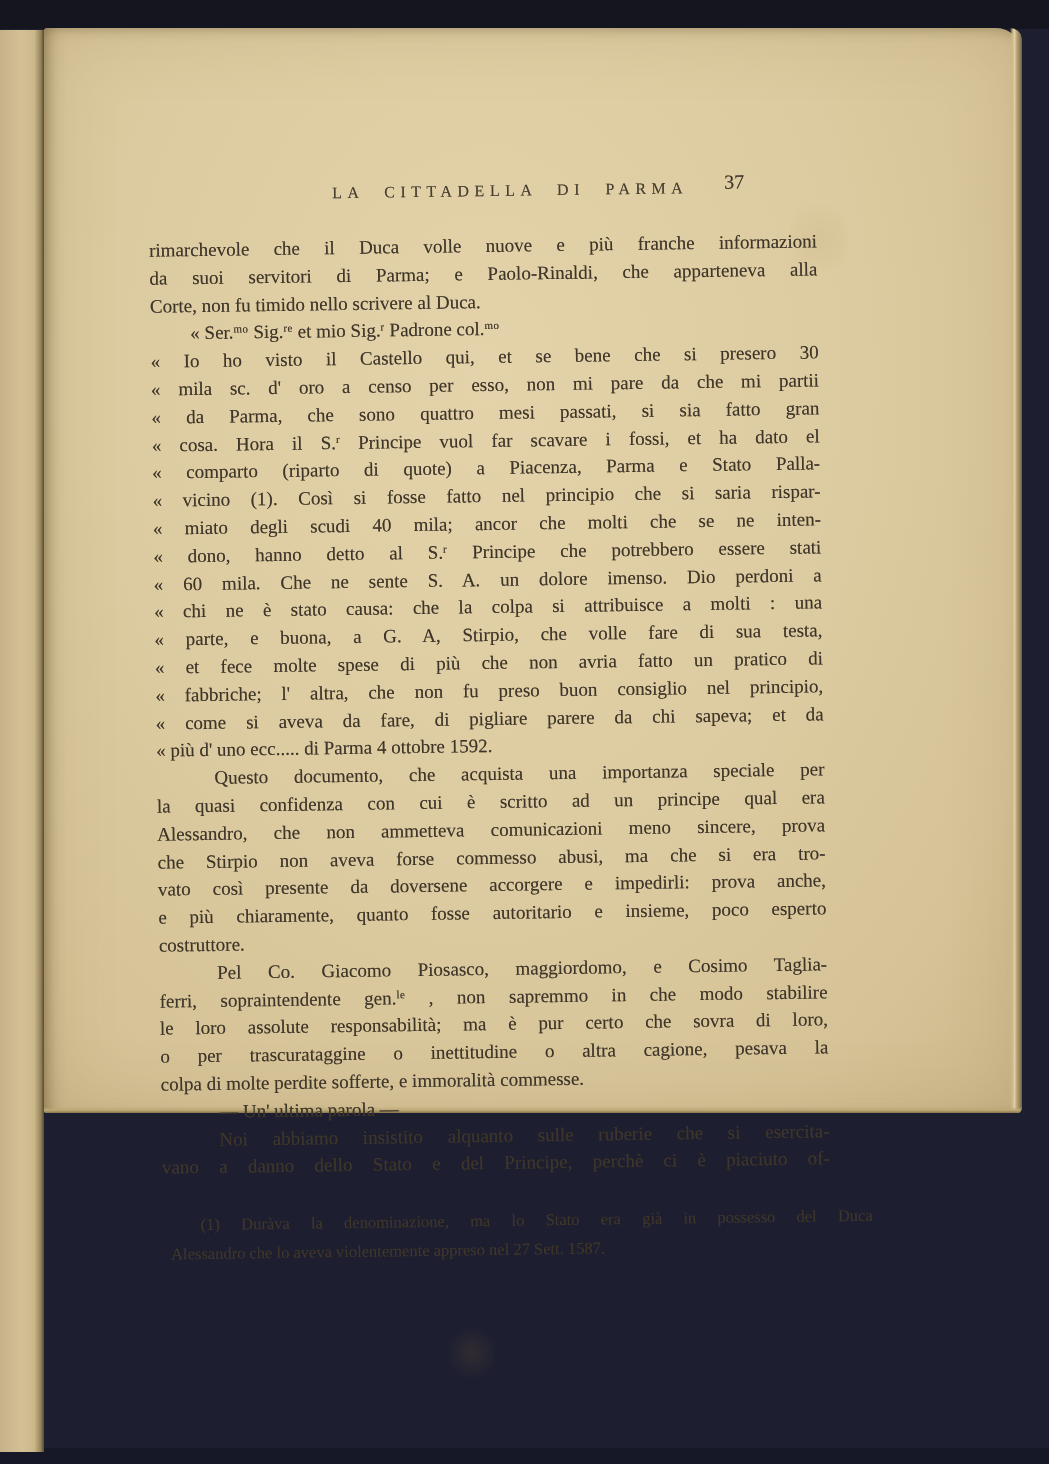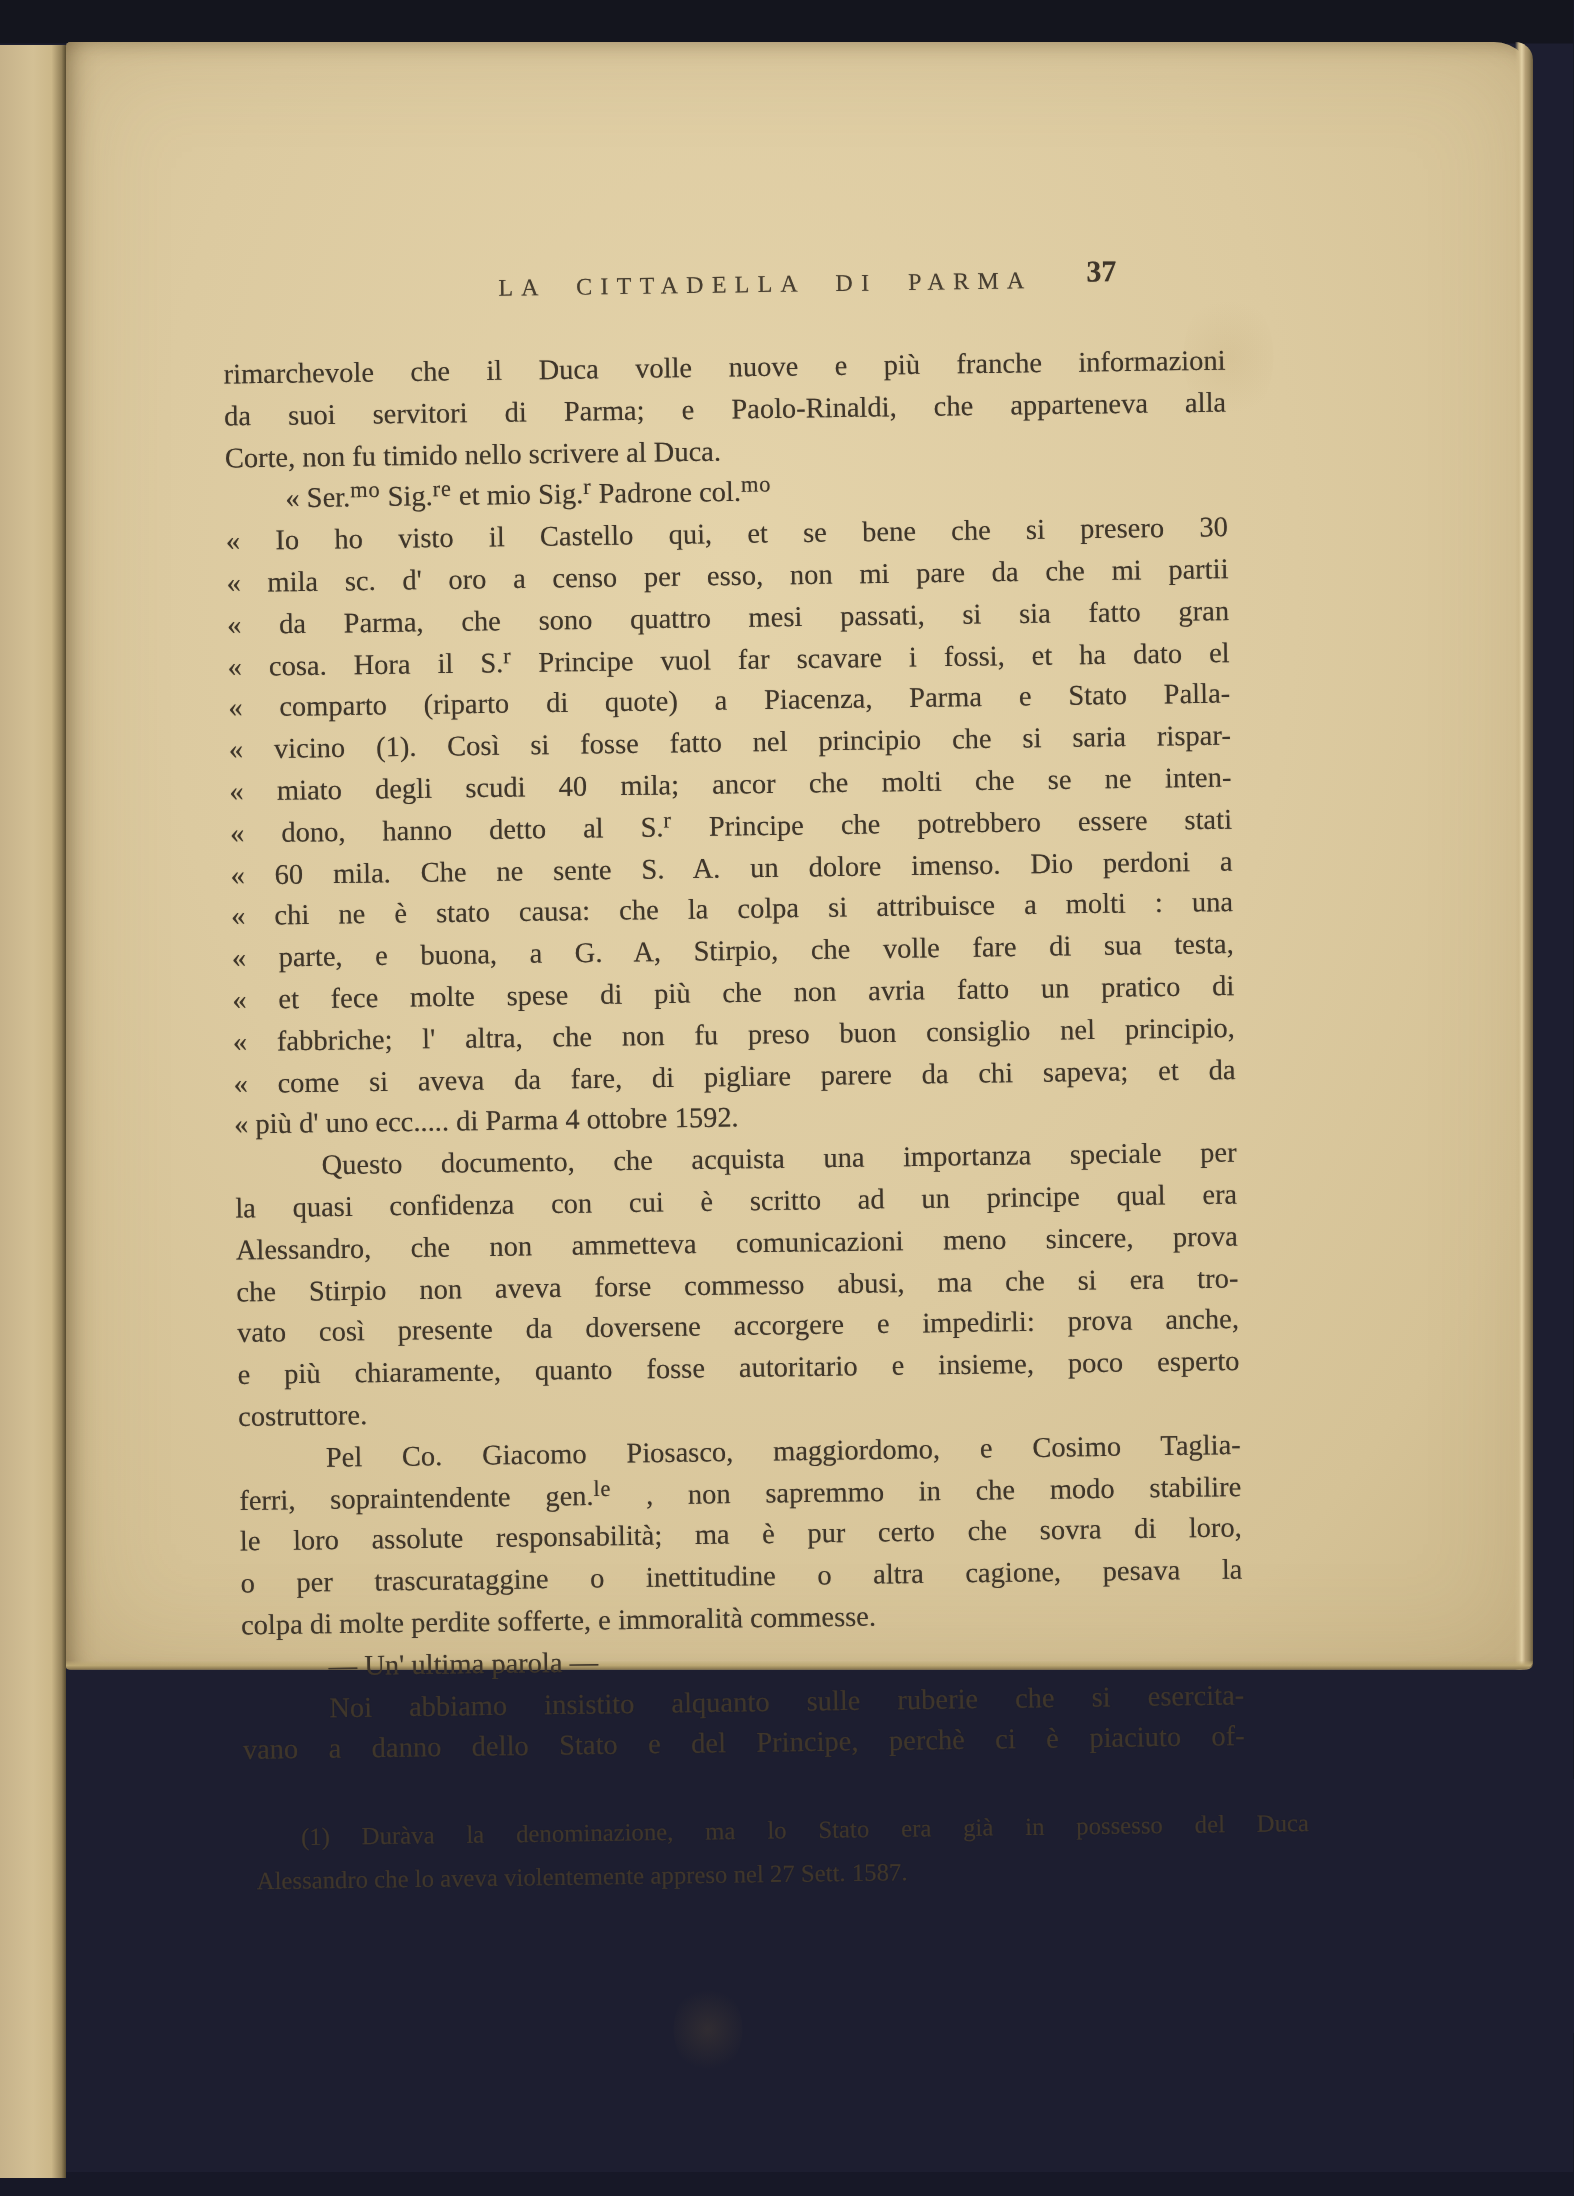--- a/index.html
+++ b/index.html
@@ -47,33 +47,32 @@
     color:#3f362a;
   }
   .running-title {
     position:absolute; top:4px; left:0; width:100%; box-sizing:border-box; padding-left:56px;
     text-align:center; font-size:16px; letter-spacing:5.5px; word-spacing:11px;
     color:#483f31; text-shadow:0 0 .5px rgba(72,63,49,.55);
   }
   .page-number {
     position:absolute; top:-4px; right:72px; font-size:20px; color:#3f362a;
     text-shadow:0 0 .5px rgba(63,54,42,.5);
-    font-weight:bold;
   }
   .body-text { position:absolute; top:54px; left:0; width:668px; }
   .ln {
     height:27.8px; font-size:19px; line-height:27.8px;
     text-align:justify; text-align-last:justify;
     text-shadow:0 0 .55px rgba(63,54,42,.55);
     white-space:normal; overflow:visible;
   }
   .ln.last { text-align-last:left; }
   .ln.sal  { padding-left:40px; }
   .ln.ind  { padding-left:58px; }
-  sup { font-size:15px; line-height:0; vertical-align:6px; letter-spacing:.5px; }
+  sup { font-size:11px; line-height:0; vertical-align:6px; letter-spacing:.5px; }
 
   .footnote { position:absolute; top:1029px; left:8px; width:702px; }
   .fn {
     font-size:16.5px; line-height:28.5px; text-align:justify;
     text-shadow:0 0 .5px rgba(63,54,42,.5);
   }
   .fn.fn-first { text-align-last:justify; text-indent:30px; }
   .fn.fn-last  { text-align-last:left; }
 </style>
 </head>

